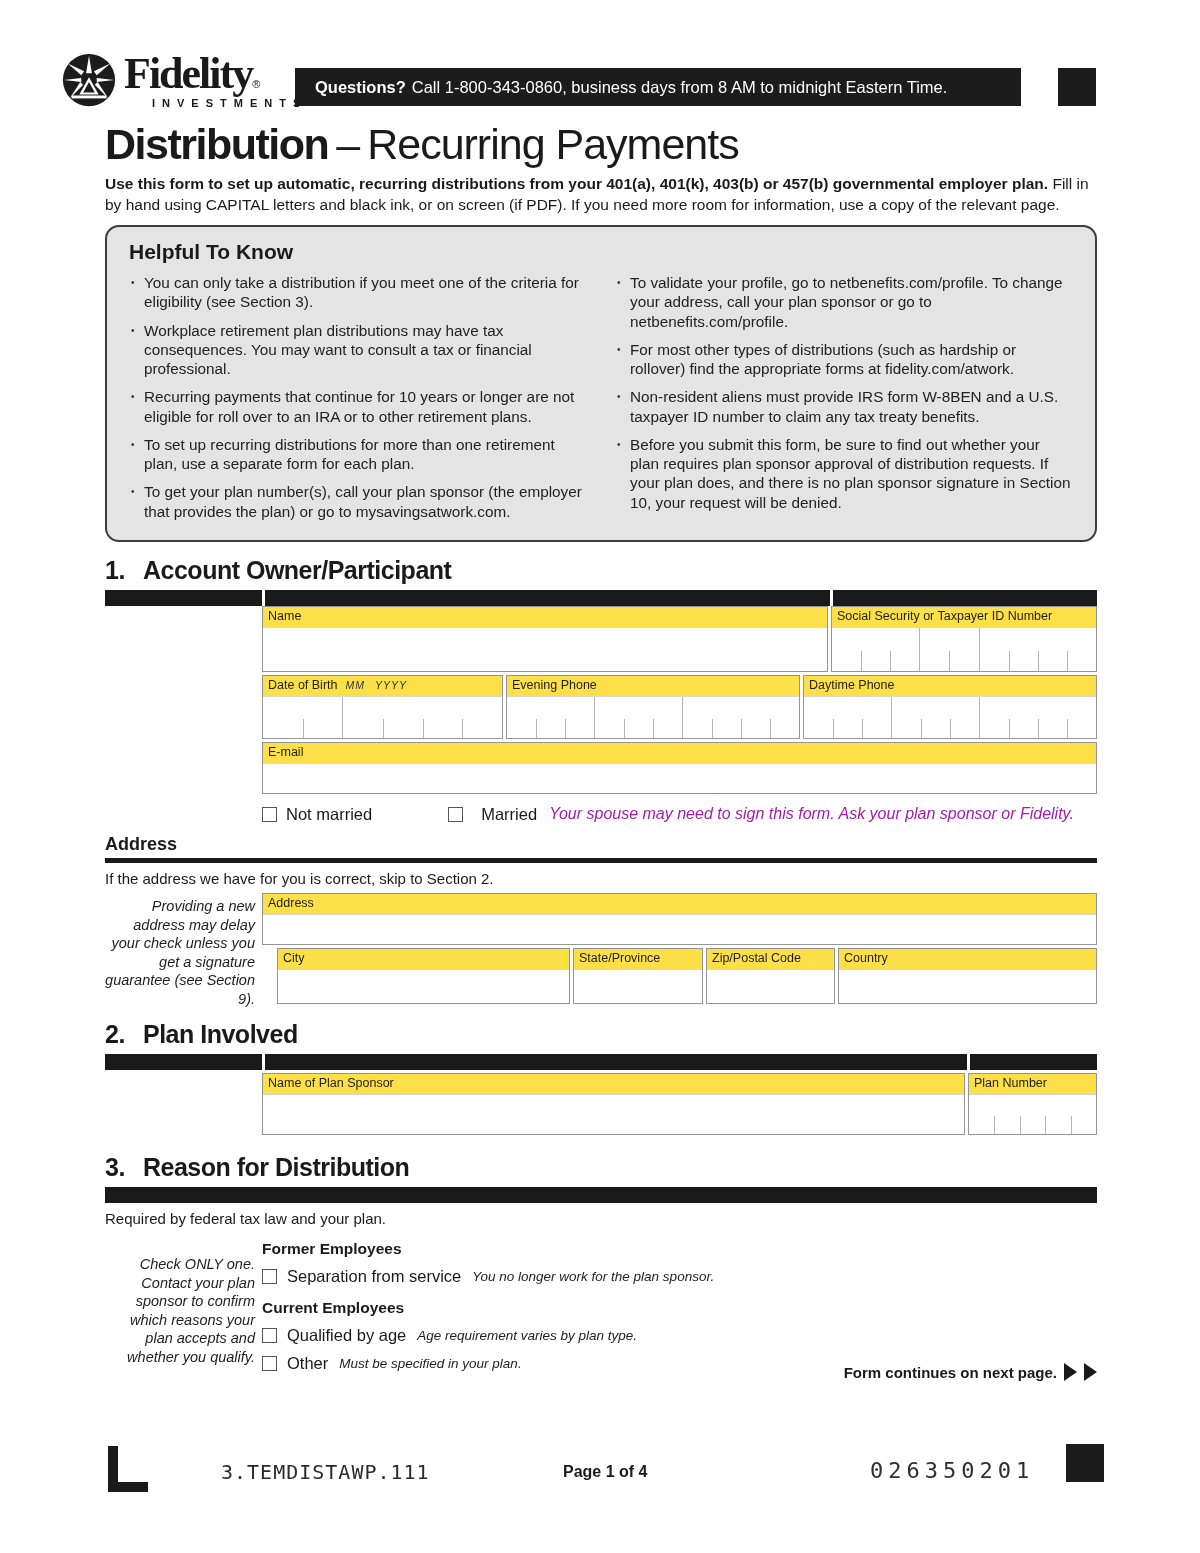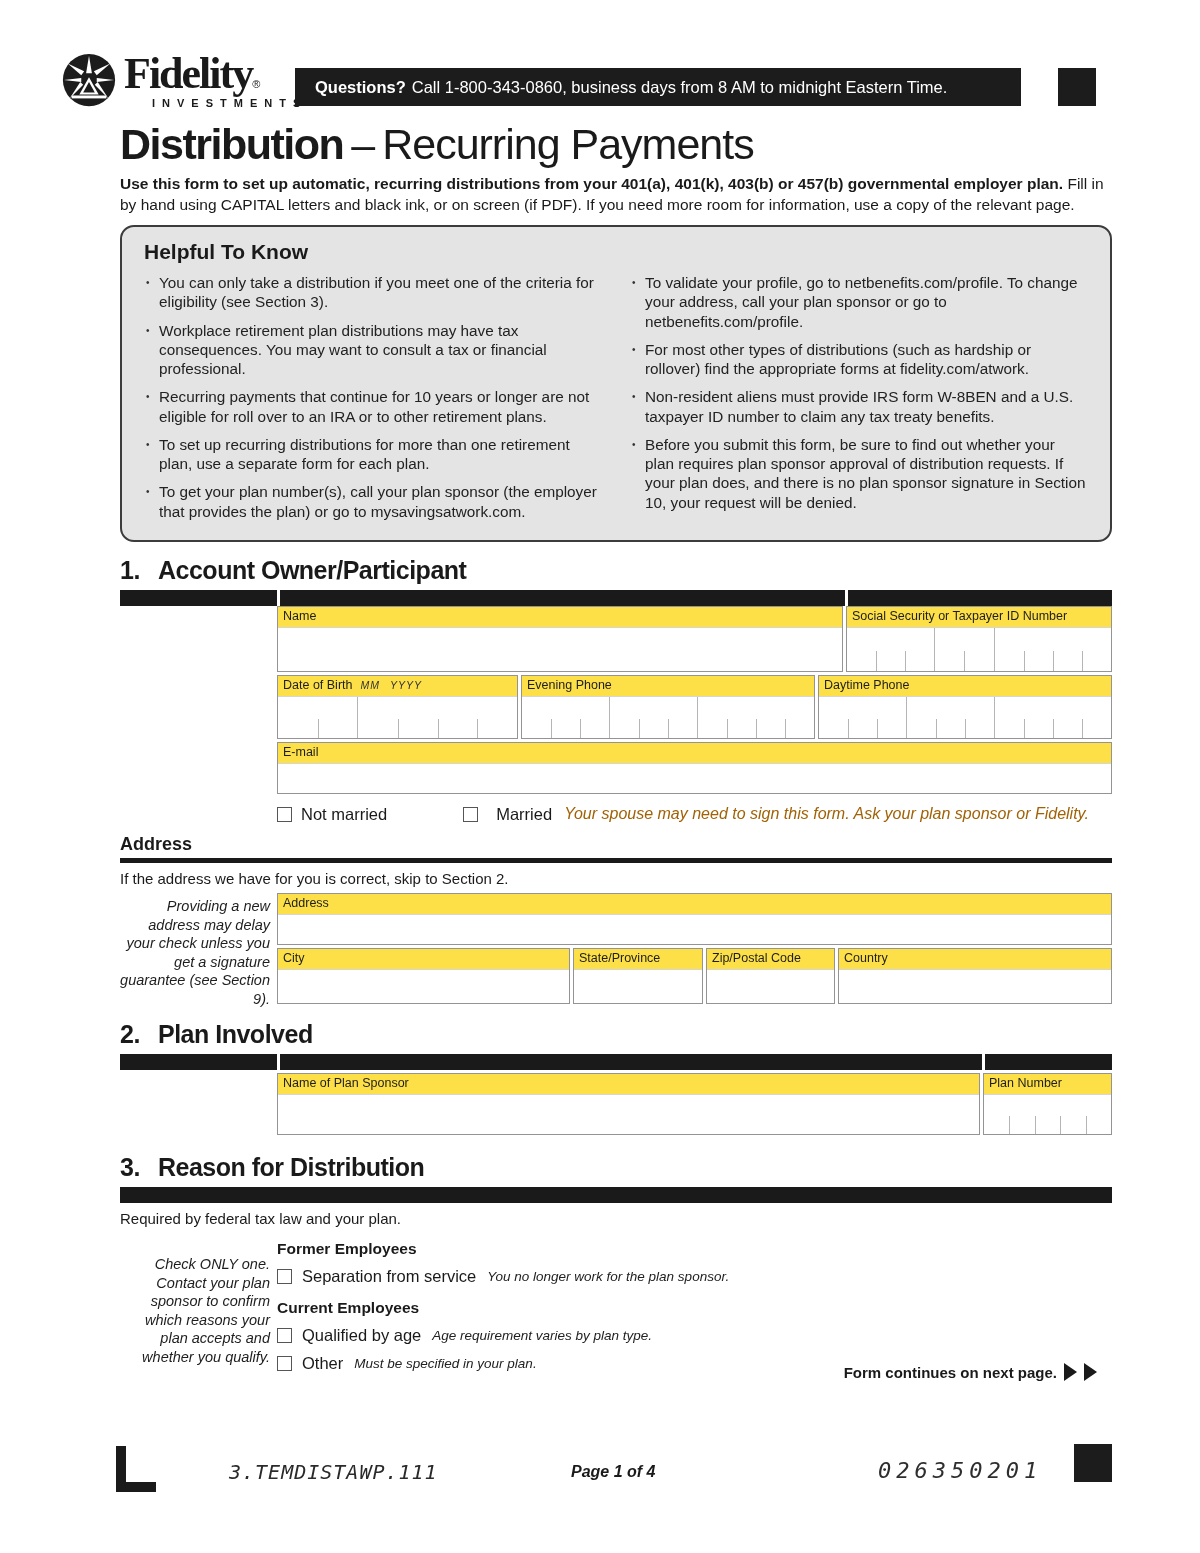--- a/index.html
+++ b/index.html
@@ -13,21 +13,21 @@
   .logo-text { line-height:1; }
   .logo-brand { font-family:"Liberation Serif","DejaVu Serif",serif; font-weight:bold; font-size:44px; letter-spacing:-2px; }
   .logo-reg { font-size:11px; vertical-align:baseline; }
   .logo-sub { font-size:11px; font-weight:bold; letter-spacing:7px; margin-top:2px; padding-left:28px; }
   .qbar { position:absolute; left:295px; top:68px; width:726px; height:38px; background:#1c1c1c; color:#fff;
           display:flex; align-items:center; padding:0 14px 0 20px; font-size:16.5px; white-space:nowrap; }
   .qbar b { margin-right:6px; }
   .sq-top { position:absolute; left:1058px; top:68px; width:38px; height:38px; background:#1c1c1c; }
 
   
-  .content { position:absolute; top:122px; left:120px; width:992px; }
+  .content { position:absolute; top:122px; left:105px; width:992px; }
   h1 { font-size:43px; line-height:1.05; font-weight:normal; letter-spacing:-1px; white-space:nowrap; }
   h1 .t-main { font-weight:800; letter-spacing:-1.5px; }
   h1 .t-dash { font-weight:400; margin:0 8px; }
   h1 .t-sub { font-weight:400; }
   .intro { margin-top:7px; font-size:15.5px; line-height:1.32; }
 
   .helpful { margin-top:10px; background:#e4e4e4; border:2px solid #3c3c3c; border-radius:14px; padding:13px 24px 10px 22px; }
   .helpful h2 { font-size:21px; font-weight:800; margin-bottom:9px; }
   .hcols { display:flex; gap:30px; }
   .hcols ul { flex:1; list-style:none; }
@@ -51,39 +51,39 @@
   .finput { flex:1; background:#fff; }
   .cells { display:flex; height:100%; }
   .cell { flex:1; position:relative; }
   .cell.tick::before { content:""; position:absolute; left:0; bottom:0; width:1px; height:46%; background:#b5b5b5; }
   .cell.group-start { border-left:1px solid #b5b5b5; }
 
   .marital { margin:11px 0 0 157px; display:flex; align-items:center; font-size:16.5px; }
   .cb { width:15px; height:15px; border:1.6px solid #555; background:#fff; flex:0 0 auto; }
   .marital .cb { margin-right:9px; }
   .marital .opt2 { margin-left:76px; }
-  .hint-inline { font-style:italic; margin-left:12px; font-size:16px; color:#a16207; }
+  .hint-inline { font-style:italic; margin-left:12px; font-size:16px; color:#a21caf; }
 
   .sub-head { margin-top:10px; font-size:18px; font-weight:800; }
   .instruction { margin-top:7px; font-size:15px; }
 
   .noted { position:relative; }
   .side-note { position:absolute; left:0; width:150px; text-align:right; font-style:italic; font-size:14.5px; line-height:1.28; color:#1e1e1e; }
 
   .reason-group-head { font-size:15.5px; font-weight:800; margin-top:13px; }
   .reason-opt { display:flex; align-items:center; margin-top:9px; }
   .reason-opt .cb { margin-right:10px; }
   .reason-opt .opt-label { font-size:16.5px; }
   .reason-opt .opt-hint { font-style:italic; font-size:13.5px; margin-left:11px; color:#222; }
 
   .continues { position:absolute; top:1363px; right:103px; display:flex; align-items:center; font-size:15px; font-weight:800; }
   .tri { width:0; height:0; border-top:9px solid transparent; border-bottom:9px solid transparent; border-left:13px solid #1a1a1a; margin-left:7px; }
 
   
-  .footer { position:absolute; left:16px; top:1438px; width:996px; height:70px;font-style:italic; }
+  .footer { position:absolute; left:8px; top:1438px; width:996px; height:70px; }
   .corner-l { position:absolute; left:100px; top:8px; width:40px; height:46px; border-left:10px solid #1a1a1a; border-bottom:10px solid #1a1a1a; }
   .form-code { position:absolute; left:213px; top:22px; font-family:"DejaVu Sans Mono","Liberation Mono",monospace; font-size:20px; letter-spacing:1px; color:#2a2a2a; }
   .page-num { position:absolute; left:555px; top:25px; font-size:16px; font-weight:800; }
   .doc-num { position:absolute; left:862px; top:20px; font-family:"DejaVu Sans Mono","Liberation Mono",monospace; font-size:22px; letter-spacing:5px; color:#2e2e2e; }
   .sq-bottom { position:absolute; left:1058px; top:6px; width:38px; height:38px; background:#1c1c1c; }
 </style>
 </head>
 <body>
 
 <div class="page">
@@ -252,21 +252,21 @@
     <div class="noted" style="margin-top:6px;">
       <div class="side-note" style="top:4px;">Providing a new address may delay your check unless you get a signature guarantee (see Section 9).</div>
       <div class="fieldzone">
         <div class="frow" style="margin-top:0;">
           <div class="field" style="flex:1; height:52px;">
             <div class="flabel">Address</div>
             <div class="finput"></div>
           </div>
         </div>
         <div class="frow">
-          <div class="field" style="width:293px; height:56px;">
+          <div class="field" style="width:293px; height:56px;margin-left:15px;">
             <div class="flabel">City</div>
             <div class="finput"></div>
           </div>
           <div class="field" style="width:130px; height:56px;">
             <div class="flabel">State/Province</div>
             <div class="finput"></div>
           </div>
           <div class="field" style="width:129px; height:56px;">
             <div class="flabel">Zip/Postal Code</div>
             <div class="finput"></div>

